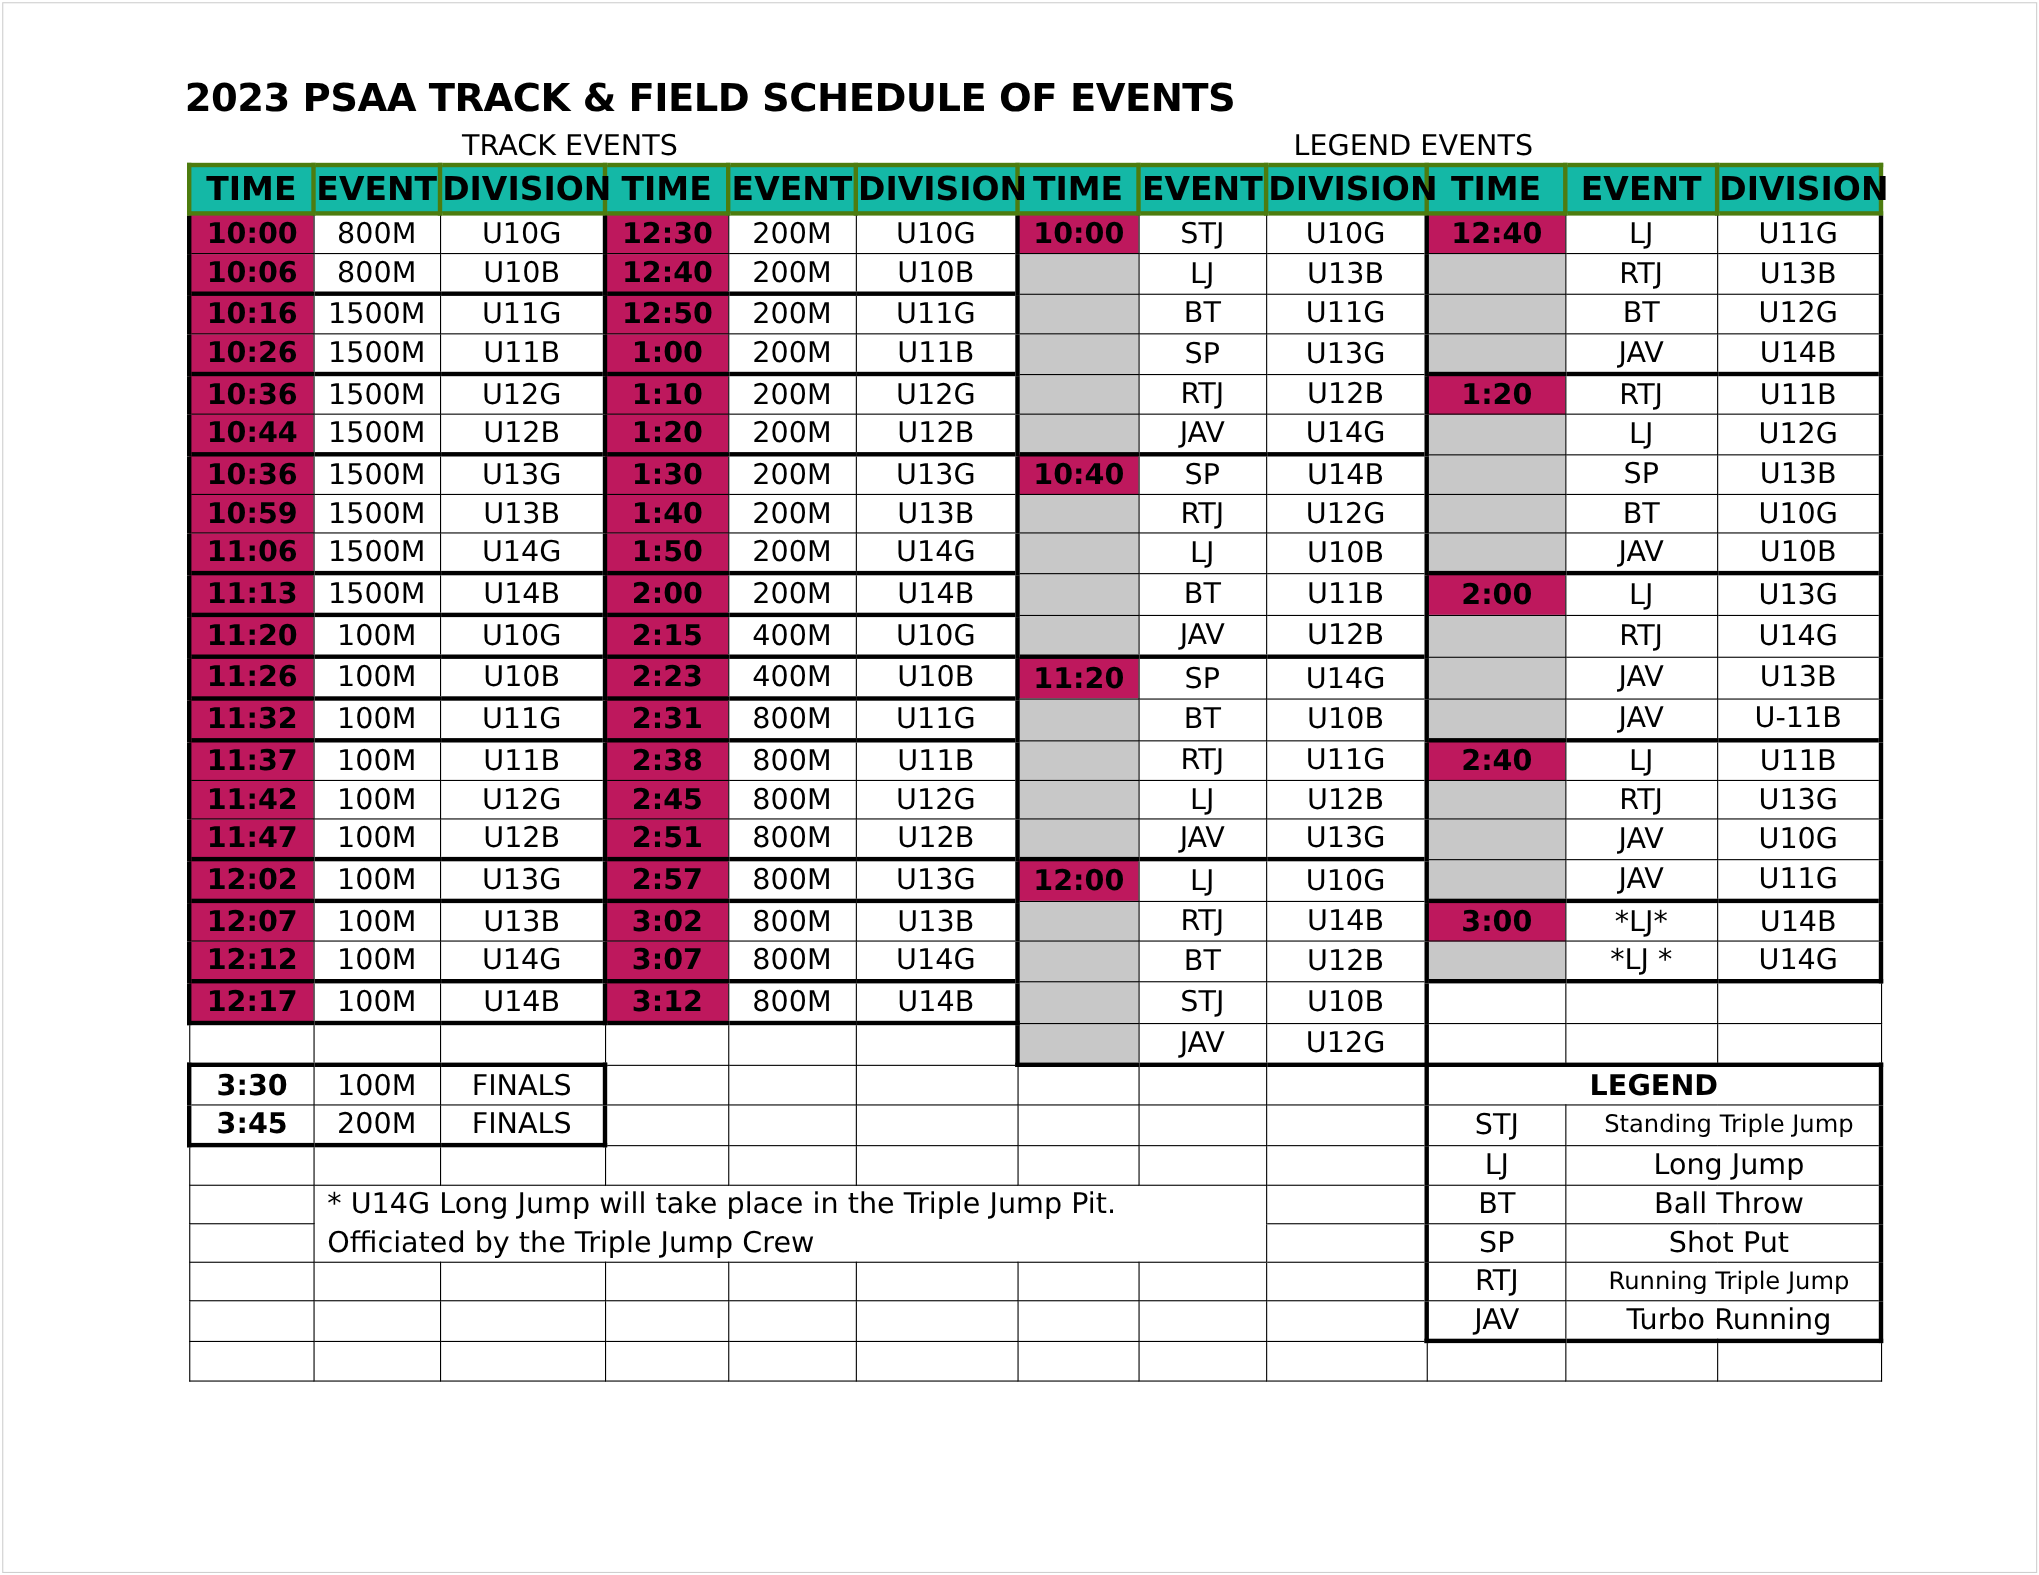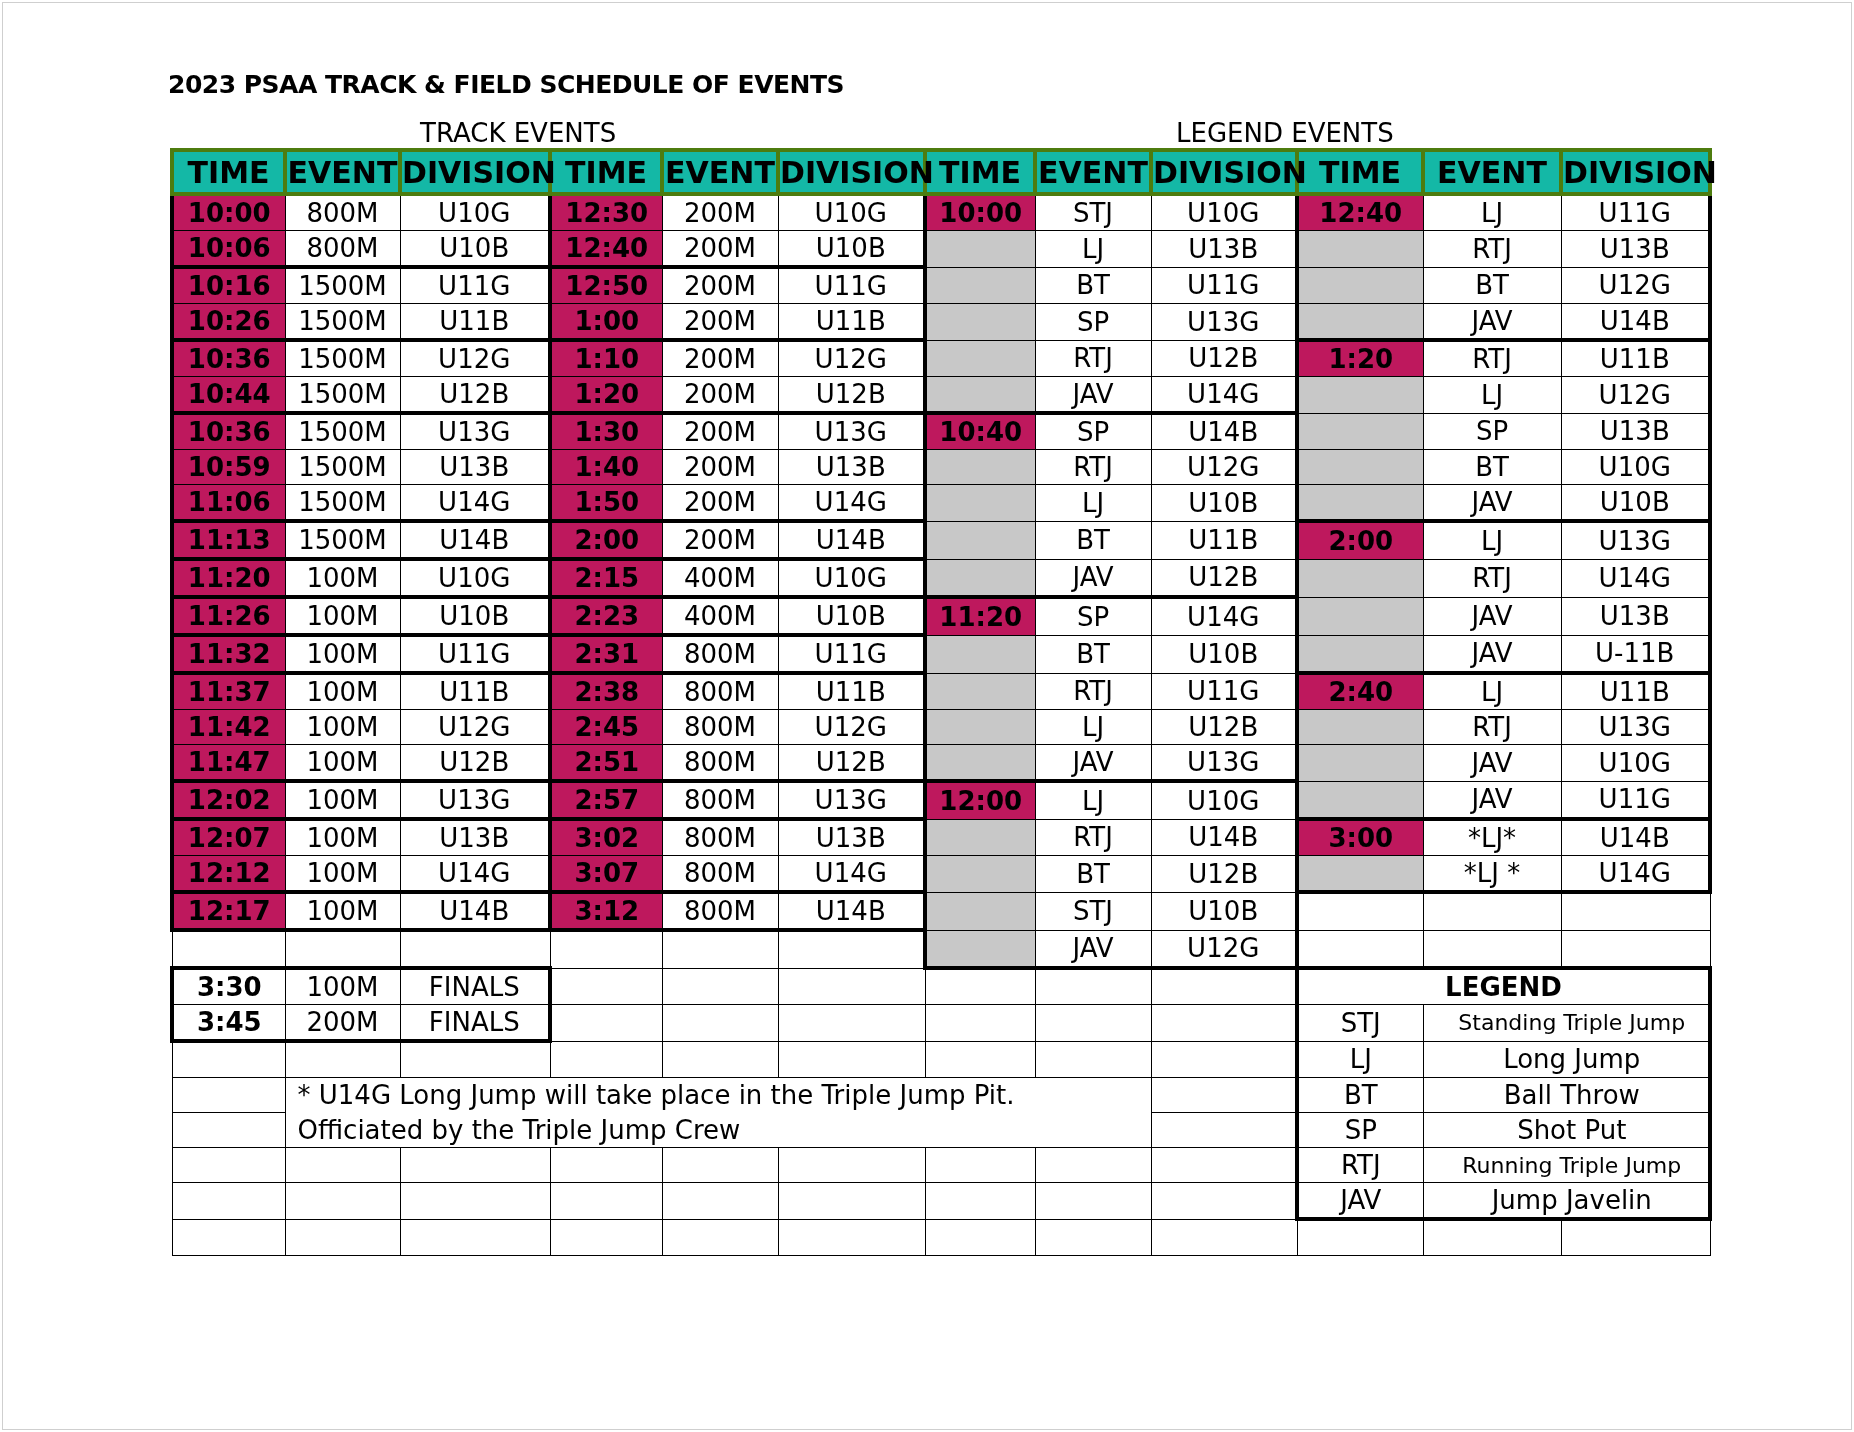--- a/index.html
+++ b/index.html
@@ -1,18 +1,18 @@
 <!DOCTYPE html>
 <html><head>
 <meta charset="utf-8">
 <style>
   html, body { margin:0; padding:0; background:#ffffff; }
   body { width:1854px; height:1432px; position:relative; overflow:hidden; font-family:"DejaVu Sans", sans-serif; color:#000; }
   .page { position:absolute; left:2px; top:2px; width:1848px; height:1426px; border:1px solid #cfcfcf; background:#fff; }
-  .title { position:absolute; left:168px; top:70px; font-family:"DejaVu Sans", sans-serif; font-weight:bold; font-size:25px; letter-spacing:-0.5px; }
+  .title { position:absolute; left:168px; top:70px; font-family:"DejaVu Sans", sans-serif; font-weight:bold; font-size:35px; letter-spacing:-0.5px; }
   .sub { position:absolute; top:118px; font-size:26px; font-family:"DejaVu Sans", sans-serif; }
   table.sched { position:absolute; left:170px; top:148px; border-collapse:collapse; table-layout:fixed; width:1538px; }
   table.sched td { border:1.5px solid #000; text-align:center; font-size:26px; height:34px; padding:0; white-space:nowrap; overflow:visible; }
   table.sched td.hdr { background:#14b8a6; font-weight:bold; font-size:30px; height:40px; border:4px solid #4d7c0f; }
   td.t { background:#be185d; font-weight:bold; }
   td.g { background:#c8c8c8; }
   .thickL { border-left:4px solid #000 !important; }
   .thickR { border-right:4px solid #000 !important; }
   .thickT { border-top:4px solid #000 !important; }
   .thickB { border-bottom:4px solid #000 !important; }
@@ -422,21 +422,21 @@
         <td></td>
         <td></td>
         <td></td>
         <td></td>
         <td></td>
         <td></td>
         <td></td>
         <td></td>
         <td></td>
         <td class="thickL thickB">JAV</td>
-        <td class="ldesc thickR thickB" colspan="2">Jump Javelin</td>
+        <td class="ldesc thickR thickB" colspan="2">Turbo Running</td>
       </tr>
       <tr>
         <td></td>
         <td></td>
         <td></td>
         <td></td>
         <td></td>
         <td></td>
         <td></td>
         <td></td>

